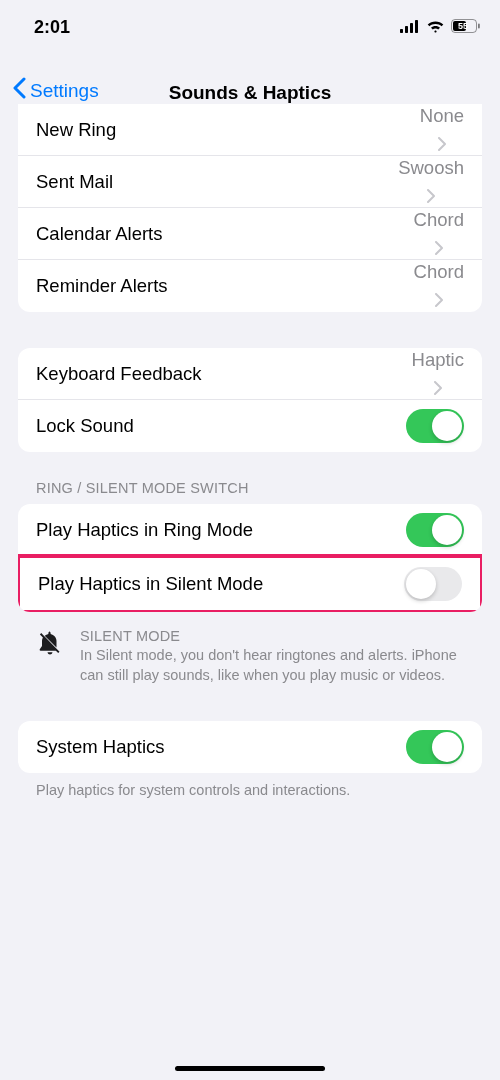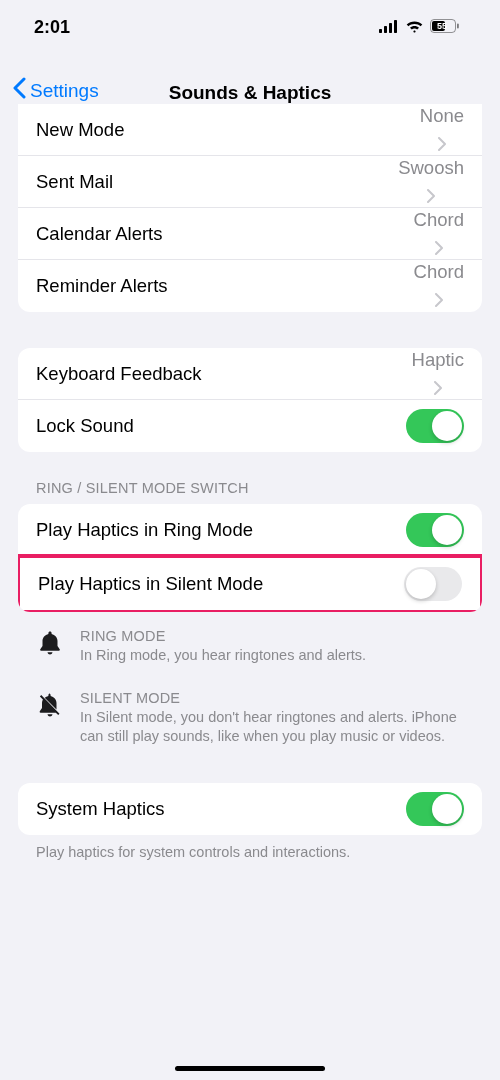--- a/index.html
+++ b/index.html
@@ -9,21 +9,21 @@
   width: 500px;
   height: 1080px;
   overflow: hidden;
   -webkit-font-smoothing: antialiased;
 }
 .status-bar {
   height: 54px;
   display: flex;
   justify-content: space-between;
   align-items: center;
-  padding: 0 40px 0 34px;
+  padding: 0 19px 0 34px;
   font-size: 18px;
   font-weight: 600;
 }
 .status-right {
   display: flex;
   align-items: center;
   gap: 6px;
 }
 .nav-header {
   height: 50px;
@@ -192,21 +192,21 @@
     </span>
     <span>Settings</span>
   </div>
   <div class="nav-title">Sounds &amp; Haptics</div>
 </div>
 
 <div class="content">
 
   <div class="group group-first">
     <div class="row">
-      <div class="row-label">New Mode</div>
+      <div class="row-label">New Ring</div>
       <div class="row-right">
         <div class="row-value">None</div>
         <span class="chevron"><svg width="8" height="14" viewBox="0 0 8 14">
               <path d="M1 1 L7 7 L1 13" stroke="#c7c7cc" stroke-width="2" fill="none" stroke-linecap="round" stroke-linejoin="round"></path>
             </svg></span>
       </div>
     </div>
     <div class="row">
       <div class="row-label">Sent Mail</div>
       <div class="row-right">
@@ -268,31 +268,20 @@
     <div class="highlight-box">
       <div class="row" style="border-bottom:none">
         <div class="row-label">Play Haptics in Silent Mode</div>
         <div class="toggle toggle-off">
             <div class="toggle-knob"></div>
           </div>
       </div>
     </div>
   </div>
 
-  <div class="info-block">
-    <div class="info-icon">
-      <svg width="24" height="26" viewBox="0 0 24 26">
-          <path d="M12 1.5c-.9 0-1.6.7-1.6 1.6v.8C7 4.7 4.5 7.6 4.5 11v5l-2.2 3.3c-.4.6 0 1.4.7 1.4h18c.7 0 1.1-.8.7-1.4L19.5 16v-5c0-3.4-2.5-6.3-5.9-7.1v-.8c0-.9-.7-1.6-1.6-1.6zM9.5 22.2c.3 1.3 1.3 2.3 2.5 2.3s2.2-1 2.5-2.3h-5z" fill="#1c1c1e"></path>
-        </svg>
-    </div>
-    <div class="info-text">
-      <div class="info-title">RING MODE</div>
-      <div class="info-desc">In Ring mode, you hear ringtones and alerts.</div>
-    </div>
-  </div>
 
   <div class="info-block">
     <div class="info-icon">
       <svg width="26" height="26" viewBox="0 0 26 26">
           <path d="M13 1.5c-.9 0-1.6.7-1.6 1.6v.8c-1.4.3-2.7 1-3.7 1.9l11.8 11.8V11c0-3.4-2.5-6.3-5.9-7.1v-.8c0-.9-.7-1.6-1.6-1.6zM4.2 3.1L2.9 4.4l3 3c-.6 1.1-.9 2.3-.9 3.6v5l-2.2 3.3c-.4.6 0 1.4.7 1.4h15.4l2.3 2.3 1.3-1.3L4.2 3.1zM10.5 22.2c.3 1.3 1.3 2.3 2.5 2.3s2.2-1 2.5-2.3h-5z" fill="#1c1c1e"></path>
         </svg>
     </div>
     <div class="info-text">
       <div class="info-title">SILENT MODE</div>
       <div class="info-desc">In Silent mode, you don't hear ringtones and alerts. iPhone can still play sounds, like when you play music or videos.</div>

